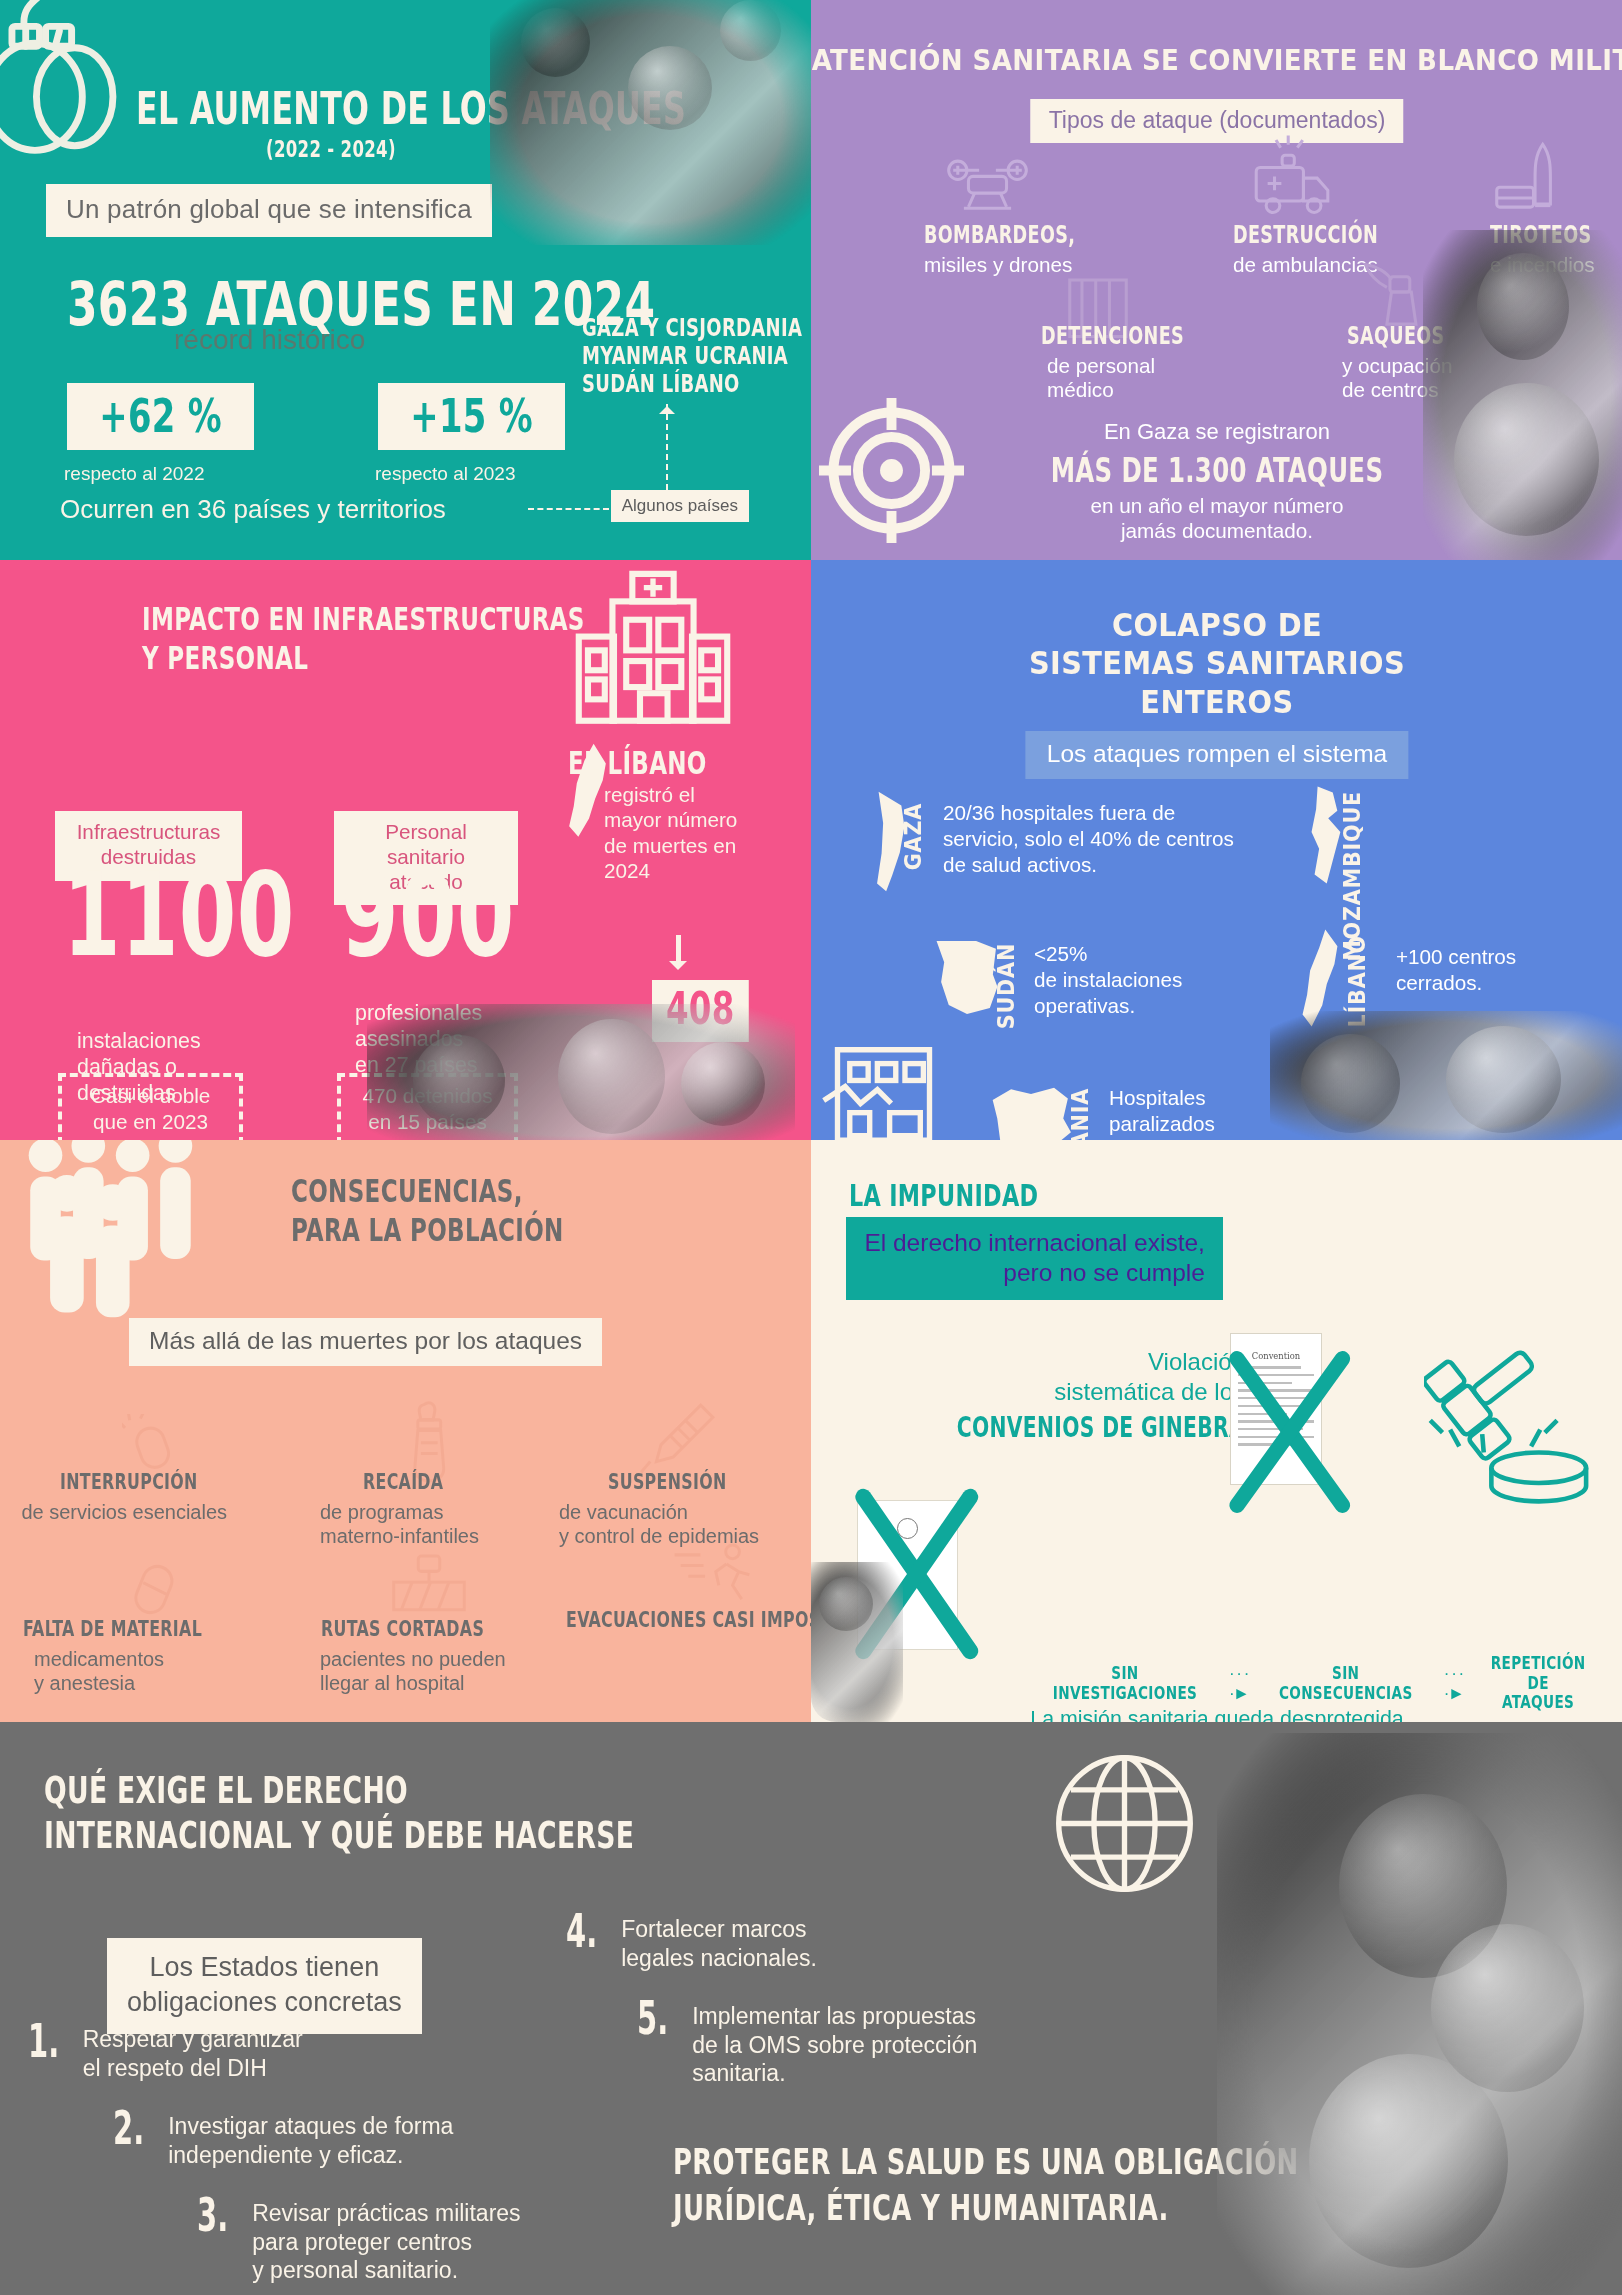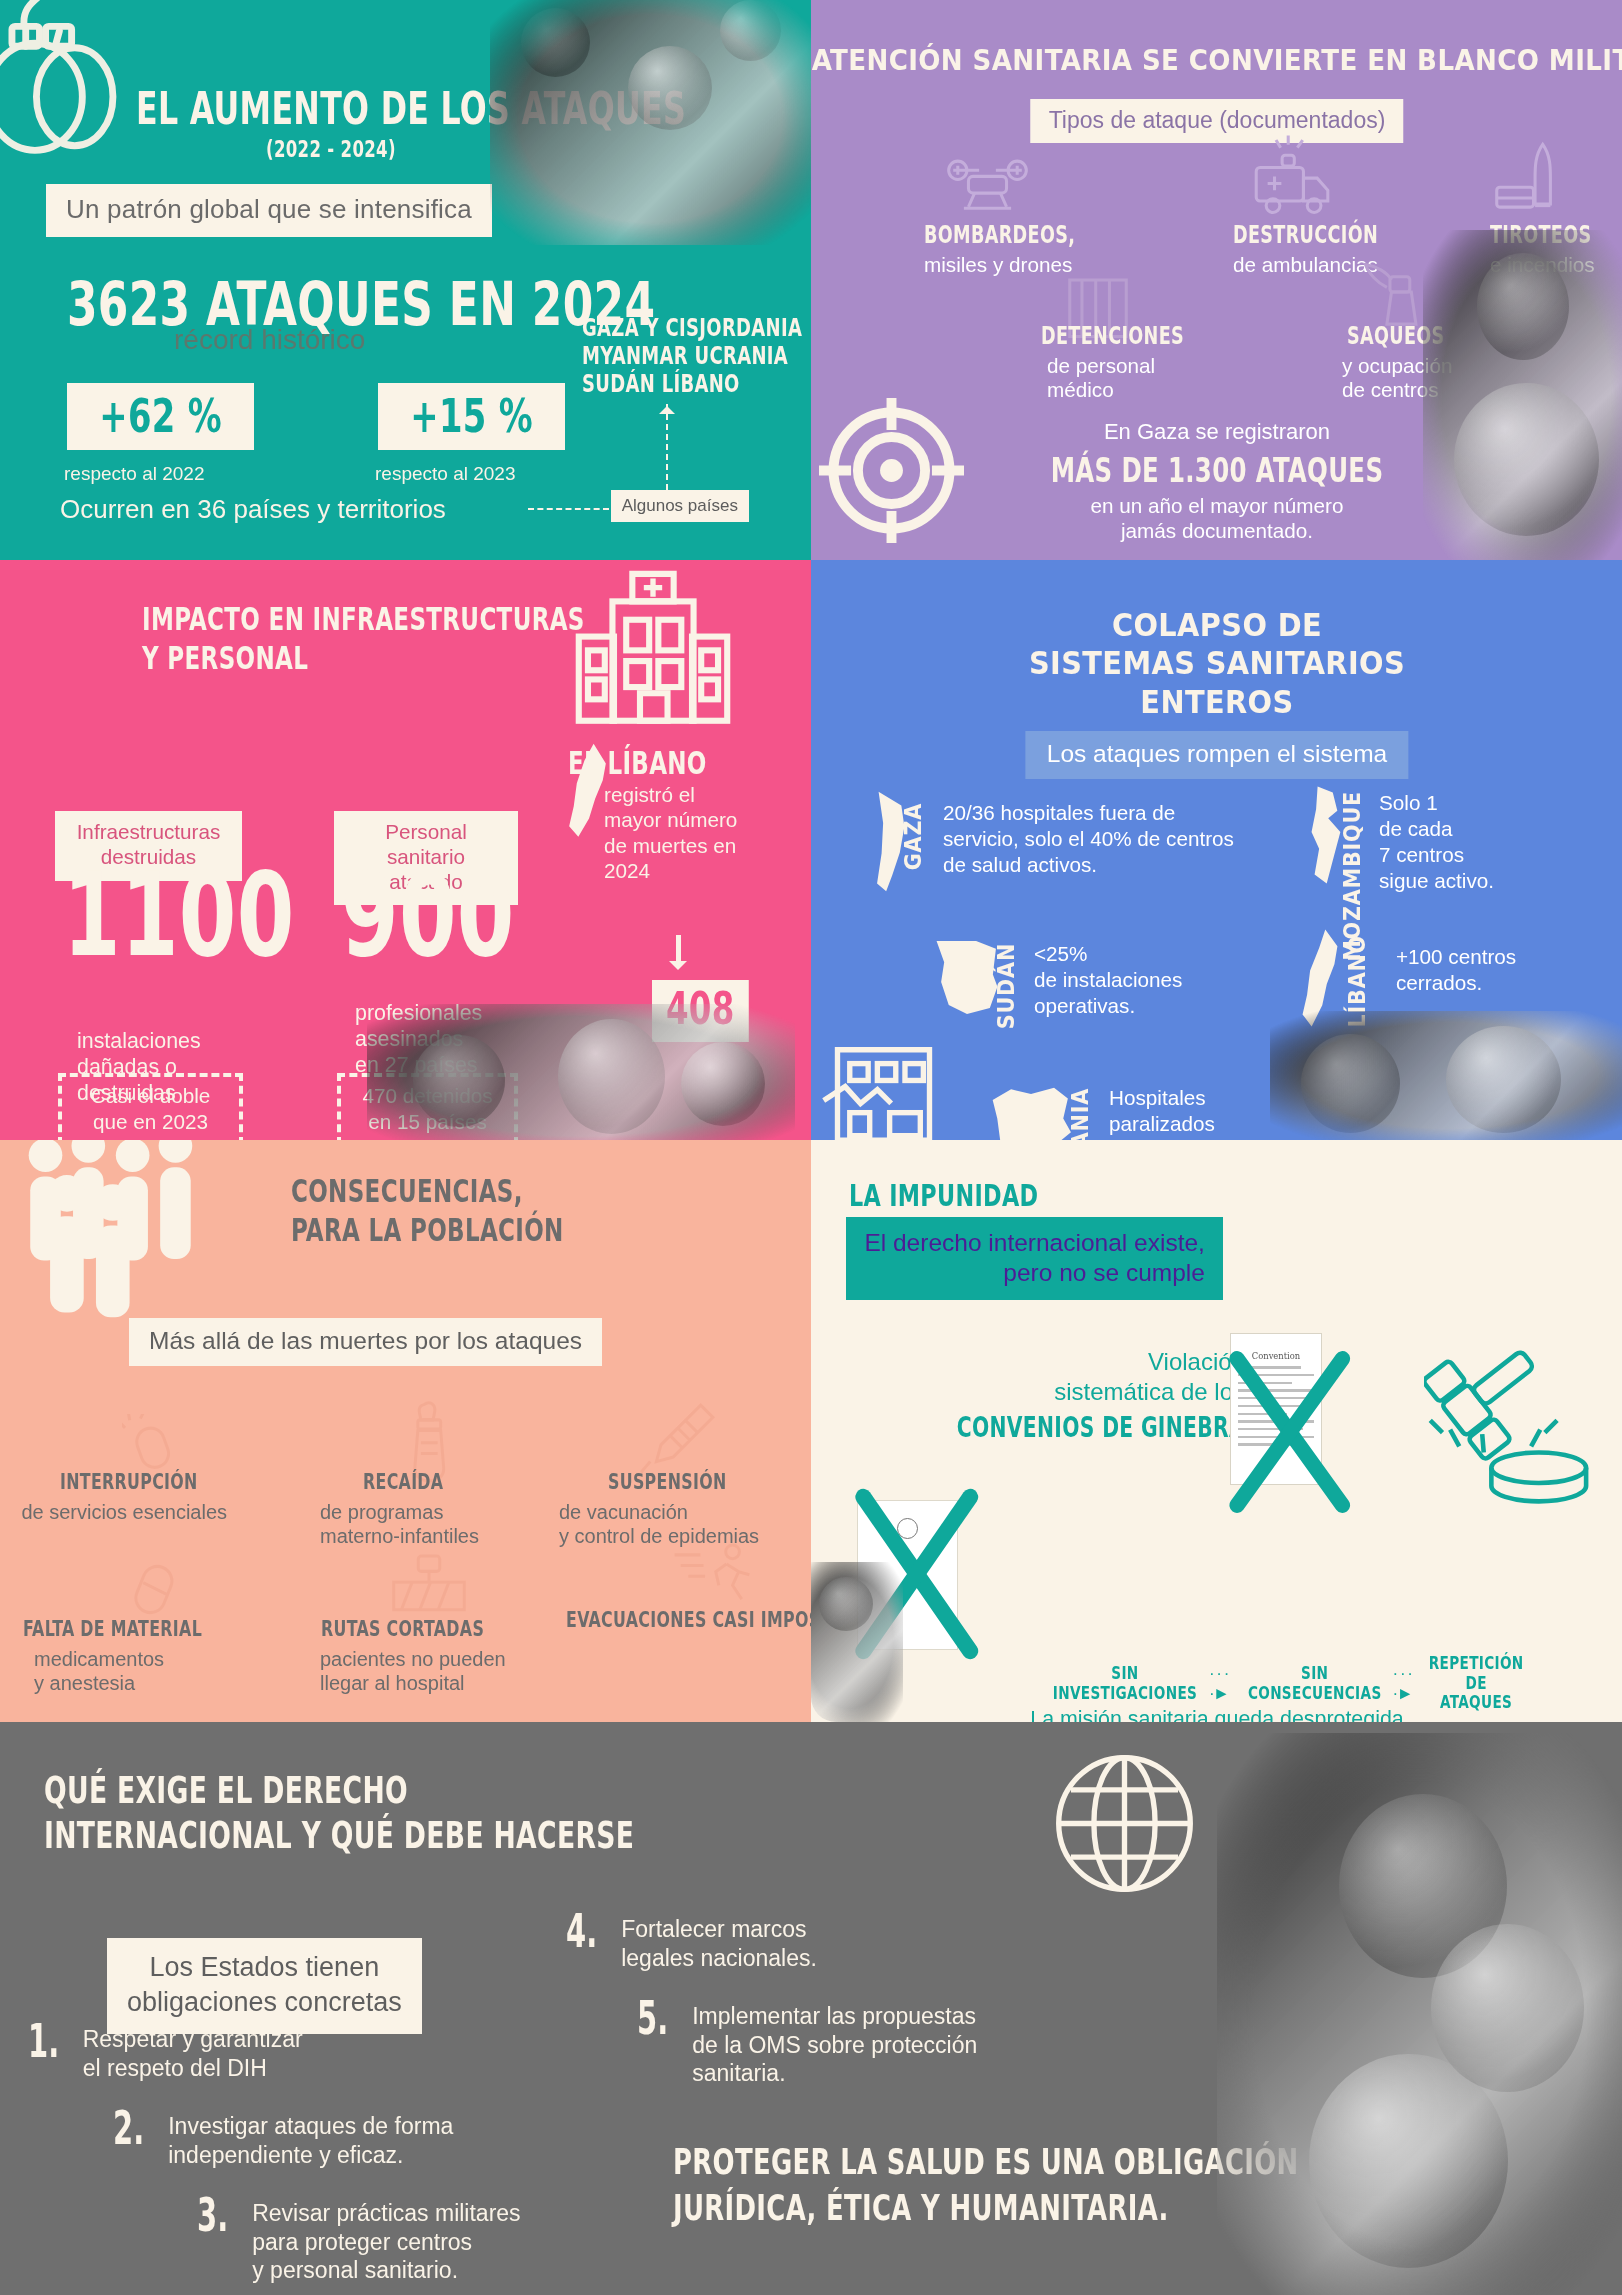--- a/index.html
+++ b/index.html
@@ -134,21 +134,21 @@
        padding:10.7px 18.4px 12.2px;line-height:1.22;text-align:right;}
   #impu .viol{position:absolute;left:67px;top:207px;width:367px;text-align:right;font-size:24px;color:var(--teal);line-height:1.24;}
   #impu .viol .b{font-size:27.5px;display:block;margin-top:3.1px;}
   #impu .doc{position:absolute;left:419px;top:193px;width:92px;height:152px;background:#fff;
        border:0.8px solid #d9d4c6;overflow:hidden;}
   #impu .doc .ln{height:2.3px;background:#8a8a8a;margin:5.4px 6.9px;opacity:.55;}
   #impu .xmark{position:absolute;color:var(--teal);font-family:"DejaVu Sans",sans-serif;}
   #impu .doc2{position:absolute;left:46px;top:360px;width:101px;height:150px;background:#fff;border:0.8px solid #ded9cb;overflow:hidden;}
   #impu .res{position:absolute;left:161px;top:366px;width:428px;font-size:24px;color:var(--teal);line-height:1.26;}
   #impu .res .big{font-size:31px;display:block;margin:3.1px 0;}
-  #impu .flow{position:absolute;left:230px;top:514px;width:490px;display:flex;align-items:center;justify-content:space-between;}
+  #impu .flow{position:absolute;left:230px;top:514px;width:490px;display:flex;align-items:center;justify-content:space-between;gap:20px;}
   #impu .flow .st{font-size:17.6px;color:var(--teal);text-align:center;line-height:1.12;}
   #impu .flow .ar{color:var(--teal);font-size:17px;letter-spacing:-1.5px;}
   #impu .foot{position:absolute;left:50%;transform:translateX(-50%);top:566px;width:551px;text-align:center;
        font-size:21.4px;color:var(--teal);line-height:1.25;}
   #impu .gavel{position:absolute;right:23px;top:178px;width:176px;height:191px;}
 
   
   #gray{left:0;top:1722px;width:1623px;height:574px;background:var(--gray);}
   #gray h2{position:absolute;left:44px;top:46px;font-size:37px;color:var(--cream);line-height:1.22;}
   #gray .sub{position:absolute;left:107px;top:176px;background:var(--cream);color:#5e5e5e;
@@ -352,24 +352,20 @@
     </svg>
     <div class="vcountry" style="left:89px;top:243px;">GAZA</div>
     <div class="txt" style="left:132px;top:240px;width:329px;white-space:pre-line;">20/36 hospitales fuera de
 servicio, solo el 40% de centros
 de salud activos.</div>
 
     <svg class="map" style="left:496px;top:223px;width:47px;height:104px;background:none;" viewBox="0 0 62 136" fill="#FAF3E7">
       <path d="M14 4 l20 8 6 24-12 10 16 18-8 30-10 38-16-12 6-34-10-22 6-30z"></path>
     </svg>
     <div class="vcountry" style="left:528px;top:231px;">MOZAMBIQUE</div>
-    <div class="txt" style="left:568px;top:230px;width:199px;white-space:pre-line;">Solo 1
-de cada
-7 centros
-sigue activo.</div>
 
     <svg class="map" style="left:121px;top:373px;width:70px;height:83px;background:none;" viewBox="0 0 92 108" fill="#FAF3E7">
       <path d="M6 10 h52 l26 10 -4 34 6 16-10 28-30 8-24-12-10-30 4-26z"></path>
     </svg>
     <div class="vcountry" style="left:182px;top:383px;">SUDÁN</div>
     <div class="txt" style="left:223px;top:381px;width:230px;white-space:pre-line;">&lt;25%
 de instalaciones
 operativas.</div>
 
     <svg class="map" style="left:487px;top:366px;width:47px;height:104px;background:none;" viewBox="0 0 62 136" fill="#FAF3E7">

